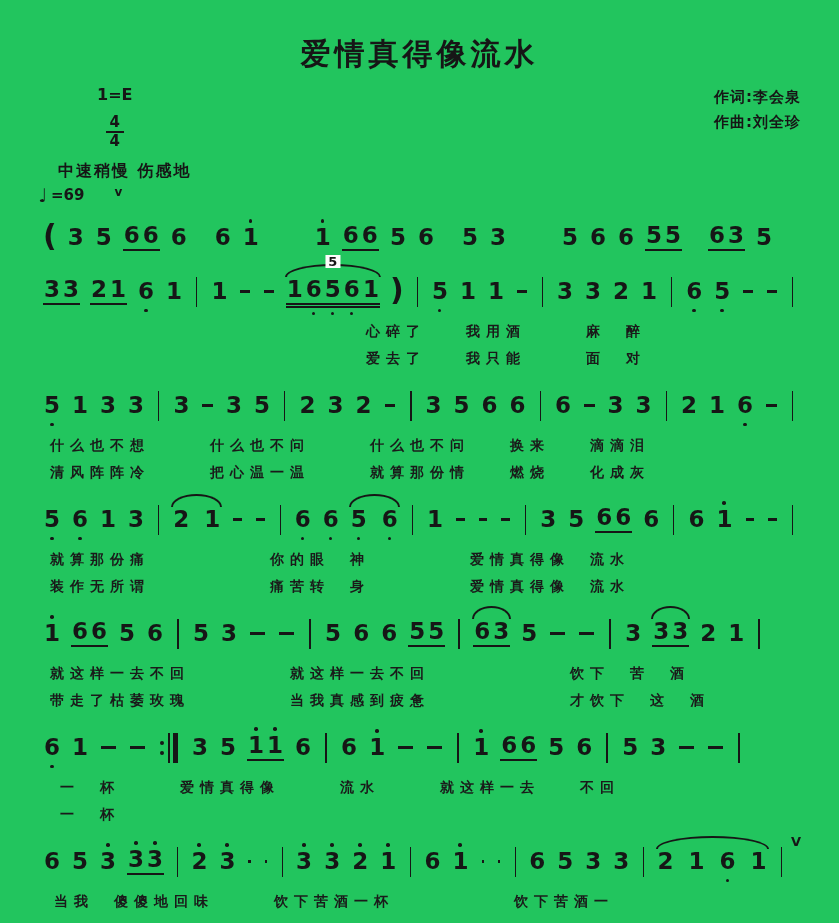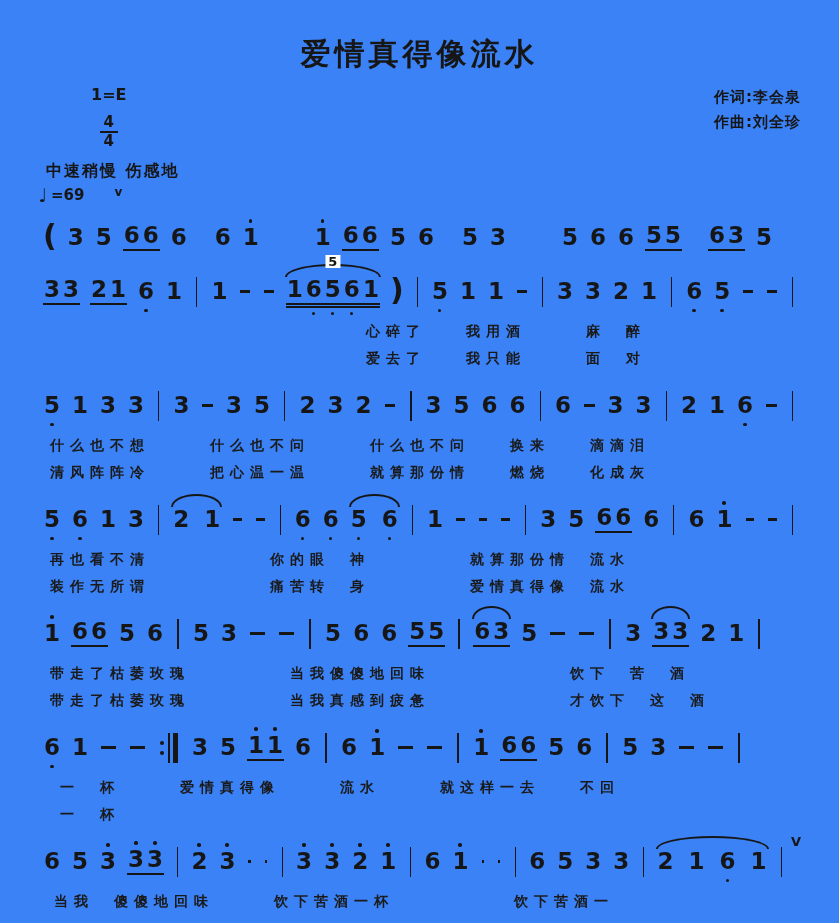--- a/index.html
+++ b/index.html
@@ -1,27 +1,27 @@
 <!DOCTYPE html>
 <html><head>
 <meta charset="utf-8">
 <style>
   html,body{margin:0;padding:0;background:#e8e8e8;}
-  .page{width:839px;height:923px;margin:0 auto;background:#3b82f6;color:#161616;
+  .page{width:839px;height:923px;margin:0 auto;background:#22c55e;color:#161616;
         box-sizing:border-box;padding:0 38px;overflow:hidden;
         font-family:"DejaVu Sans",sans-serif;}
   .title{text-align:center;font:bold 30px "DejaVu Serif",serif;letter-spacing:4px;
          margin:34px 0 10px 0;}
   .header{display:flex;justify-content:space-between;align-items:flex-start;margin-top:4px;}
   .hleft{font-weight:bold;font-size:16px;}
   .keyrow{display:flex;align-items:center;gap:10px;flex-direction:column;}
   .frac{display:inline-flex;flex-direction:column;align-items:center;font-size:15px;line-height:1.15;}
   .frac .t{border-bottom:2px solid #161616;padding:0 4px;}
   .frac .b{padding:0 4px;}
-  .tempo-text{margin-left:8px;font-size:16px;letter-spacing:2px;}
+  .tempo-text{margin-left:20px;font-size:16px;letter-spacing:2px;}
   .temporow{margin-top:2px;font-size:15px;display:flex;align-items:center;gap:4px;}
   .notesym{font-size:19px;}
   .bmark{font-size:12px;margin-left:26px;transform:translateY(-3px);}
   .credits{text-align:left;font-size:15px;font-weight:bold;line-height:1.65;letter-spacing:1px;}
   
   .note-line{display:flex;align-items:center;height:44px;font-weight:bold;font-size:23px;
              line-height:1;margin-top:10px;}
   .grp{position:relative;display:inline-flex;align-items:center;gap:1px;margin:0 5px;}
   .grp.spread{gap:13px;}
   .grp.u1{border-bottom:2px solid #161616;padding-bottom:2px;}
@@ -352,21 +352,21 @@
         <span class="grp">
           <span class="note">6</span>
         </span>
         <span class="grp">
           <span class="note">1<span class="hd"></span></span>
         </span>
         <span class="dash"></span>
         <span class="dash"></span>
         <span class="bar"></span>
       </div>
-      <div class="lyric" style="padding-left: 12px;">再也看不清　　　　　　你的眼　神　　　　　就算那份情　流水</div>
+      <div class="lyric" style="padding-left: 12px;">就算那份痛　　　　　　你的眼　神　　　　　爱情真得像　流水</div>
       <div class="lyric" style="padding-left: 12px;">装作无所谓　　　　　　痛苦转　身　　　　　爱情真得像　流水</div>
       <div class="note-line gap-l">
         <span class="grp">
           <span class="note">1<span class="hd"></span></span>
         </span>
         <span class="grp u1">
           <span class="note">6</span>
           <span class="note">6</span>
         </span>
         <span class="grp">
@@ -417,21 +417,21 @@
           <span class="note">3</span>
         </span>
         <span class="grp">
           <span class="note">2</span>
         </span>
         <span class="grp">
           <span class="note">1</span>
         </span>
         <span class="bar"></span>
       </div>
-      <div class="lyric" style="padding-left: 12px;">带走了枯萎玫瑰　　　　　当我傻傻地回味　　　　　　　饮下　苦　酒</div>
+      <div class="lyric" style="padding-left: 12px;">就这样一去不回　　　　　就这样一去不回　　　　　　　饮下　苦　酒</div>
       <div class="lyric" style="padding-left: 12px;">带走了枯萎玫瑰　　　　　当我真感到疲惫　　　　　　　才饮下　这　酒</div>
       <div class="note-line gap-l">
         <span class="grp">
           <span class="note">6<span class="ld"></span></span>
         </span>
         <span class="grp">
           <span class="note">1</span>
         </span>
         <span class="dash"></span>
         <span class="dash"></span>

